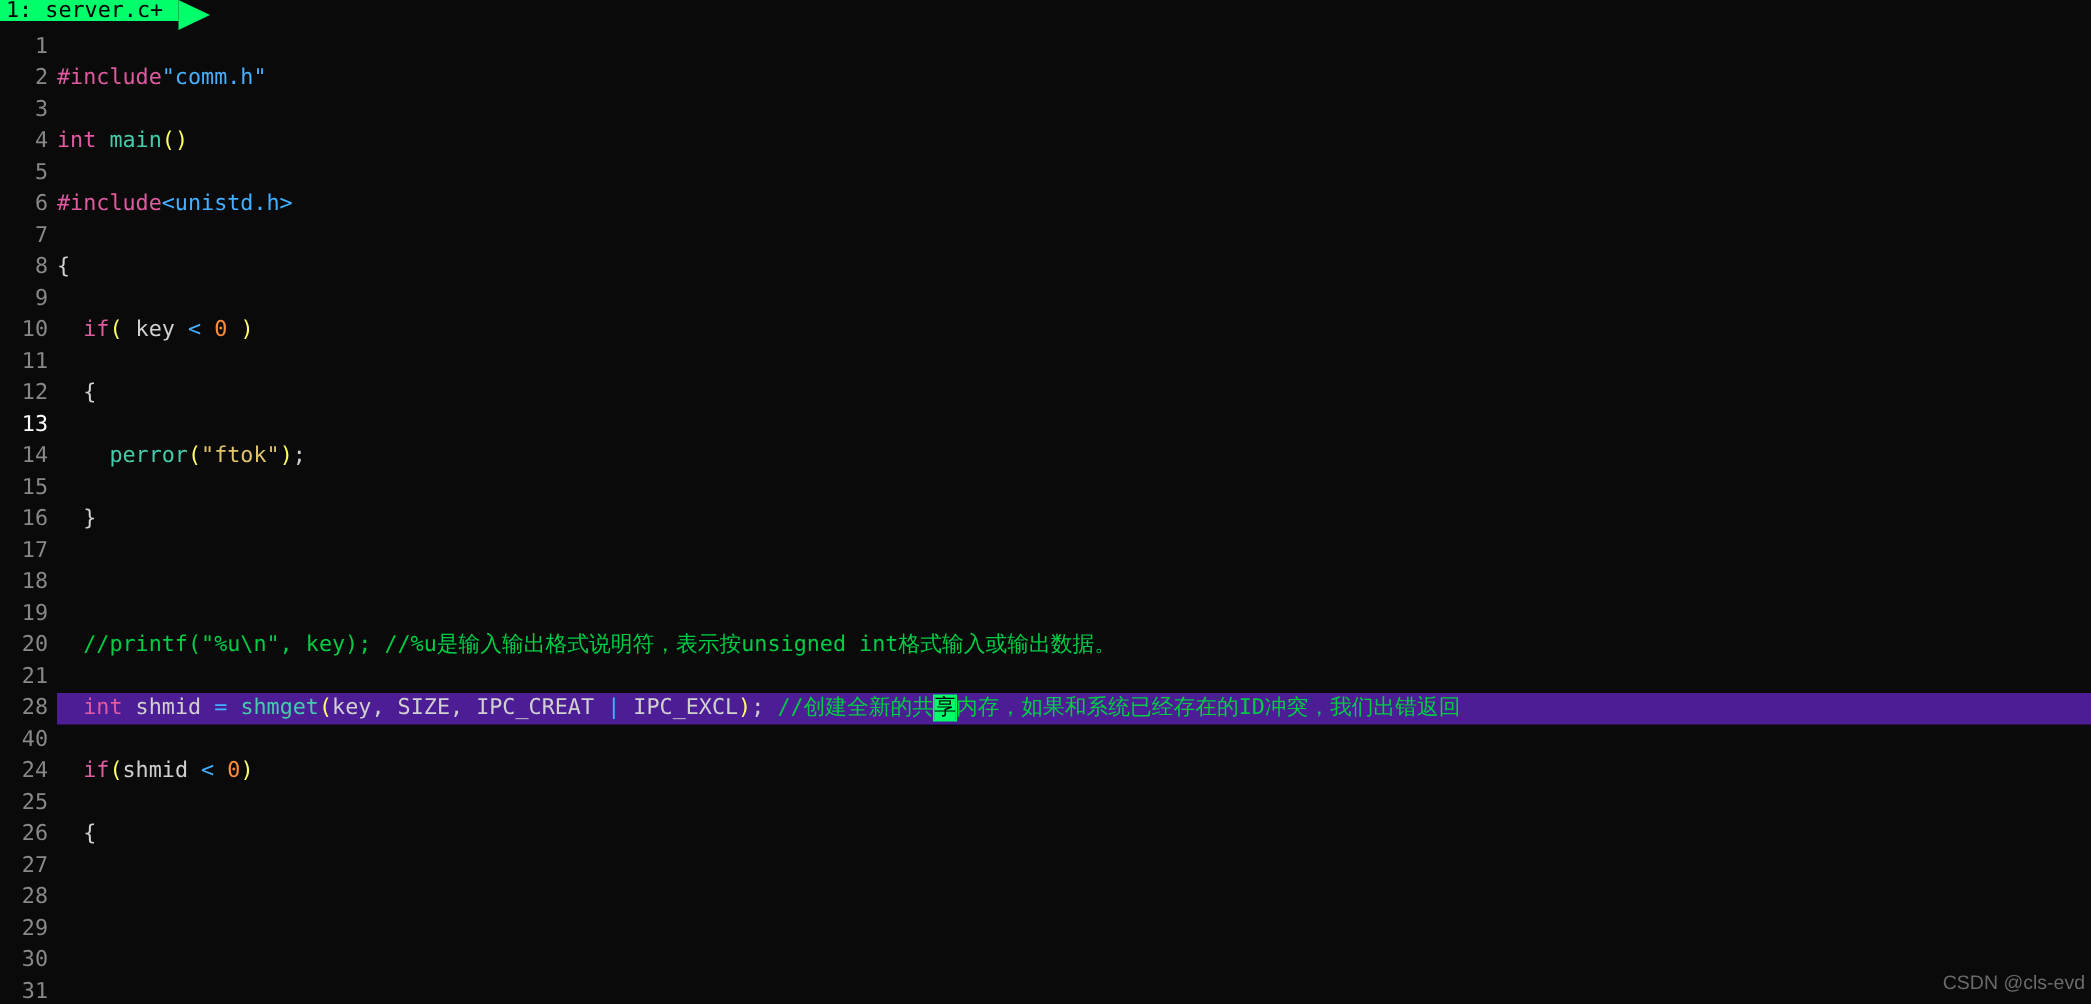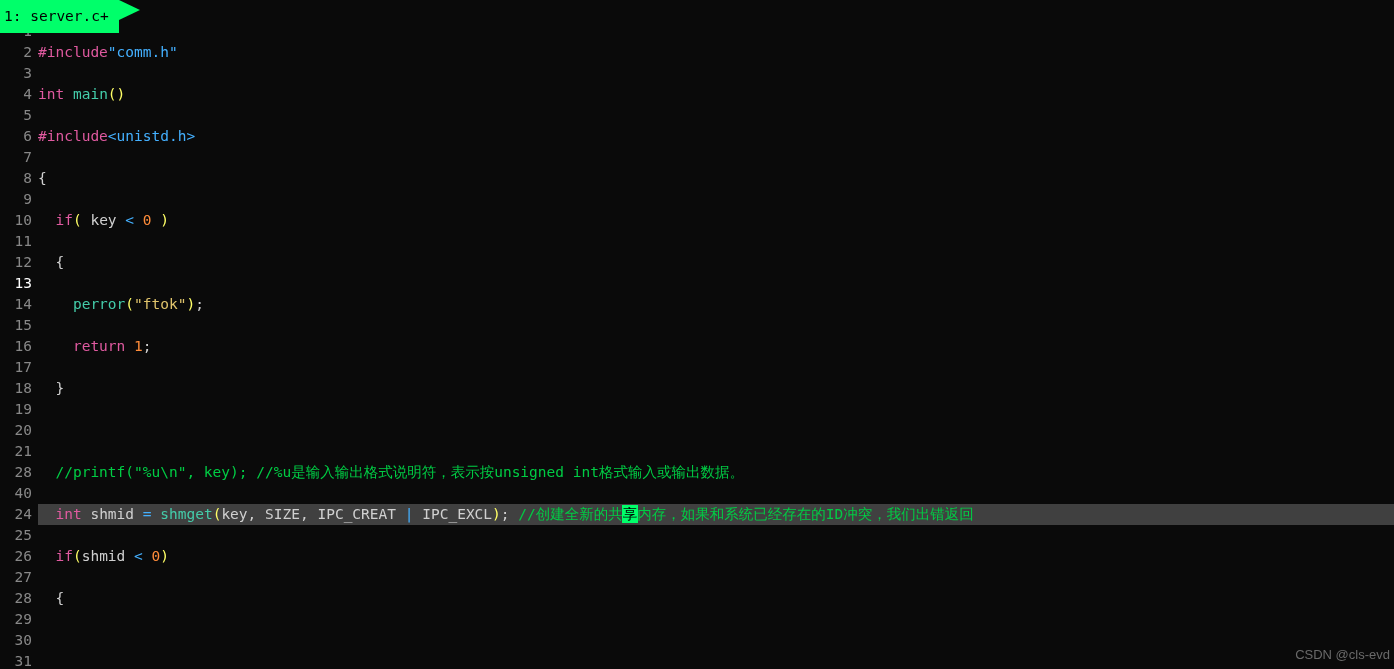--- a/index.html
+++ b/index.html
@@ -17,21 +17,21 @@
   .tabbar {
     display: flex;
     height: 21px;
     background: #0a0a0a;
   }
   .tab {
     background: #00ff6a;
     color: #000;
     padding: 0 10px 0 4px;
     font-weight: normal;
-    height: 33px;
+    height: 14px;
     display: inline-flex;
     align-items: center;
     position: relative;
   }
   .tab::after {
     content: '';
     position: absolute;
     right: -21px;
     top: 0;
     border-top: 10.5px solid transparent;
@@ -47,21 +47,21 @@
     padding-right: 6px;
     width: 38px;
     user-select: none;
   }
   .gutter .curln { color: #fff; }
   .code {
     flex: 1;
     white-space: pre;
   }
   .line { height: 21px; }
-  .line.current { background: #404040; }
+  .line.current { background: #4c1d95; }
   .cursor {
     background: #00ff6a;
     color: #000;
     outline: 1px solid #00ff6a;
   }
   .pp   { color: #e05aa0; }      
   .hdr  { color: #44b0ff; }      
   .kw   { color: #e05aa0; }      
   .type { color: #44b0ff; }      
   .fn   { color: #44ccaa; }      
@@ -126,21 +126,20 @@
       <div class="line">31</div>
     </div>
   <div class="code">
 <div class="line"><span class="pp">#include</span><span class="hdr">"comm.h"</span></div>
 <div class="line"><span class="kw">int</span><span> </span><span class="fn">main</span><span class="paren">()</span></div>
 <div class="line"><span class="pp">#include</span><span class="hdr">&lt;unistd.h&gt;</span></div>
 <div class="line"><span class="punc">{</span></div>
 <div class="line"><span>  </span><span class="kw">if</span><span class="paren">(</span><span> </span><span class="id">key</span><span> </span><span class="op">&lt;</span><span> </span><span class="num">0</span><span> </span><span class="paren">)</span></div>
 <div class="line"><span>  </span><span class="punc">{</span></div>
 <div class="line"><span>    </span><span class="fn">perror</span><span class="paren">(</span><span class="str">"ftok"</span><span class="paren">)</span><span class="punc">;</span></div>
-<div class="line"><span>    </span><span class="kw">return</span><span> </span><span class="num">1</span><span class="punc">;</span></div>
 <div class="line"><span>  </span><span class="punc">}</span></div>
 <div class="line"><span></span></div>
 <div class="line"><span>  </span><span class="cmt">//printf("%u\n", key); //%u是输入输出格式说明符，表示按unsigned int格式输入或输出数据。</span></div>
 <div class="line current"><span>  </span><span class="kw">int</span><span> </span><span class="id">shmid</span><span> </span><span class="op">=</span><span> </span><span class="fn">shmget</span><span class="paren">(</span><span class="id">key</span><span class="punc">,</span><span> </span><span class="const">SIZE</span><span class="punc">,</span><span> </span><span class="const">IPC_CREAT</span><span> </span><span class="op">|</span><span> </span><span class="const">IPC_EXCL</span><span class="paren">)</span><span class="punc">;</span><span> </span><span class="cmt">//创建全新的共</span><span class="cursor">享</span><span class="cmt">内存，如果和系统已经存在的ID冲突，我们出错返回</span></div>
 <div class="line"><span>  </span><span class="kw">if</span><span class="paren">(</span><span class="id">shmid</span><span> </span><span class="op">&lt;</span><span> </span><span class="num">0</span><span class="paren">)</span></div>
 <div class="line"><span>  </span><span class="punc">{</span></div>
 
 
 
 

